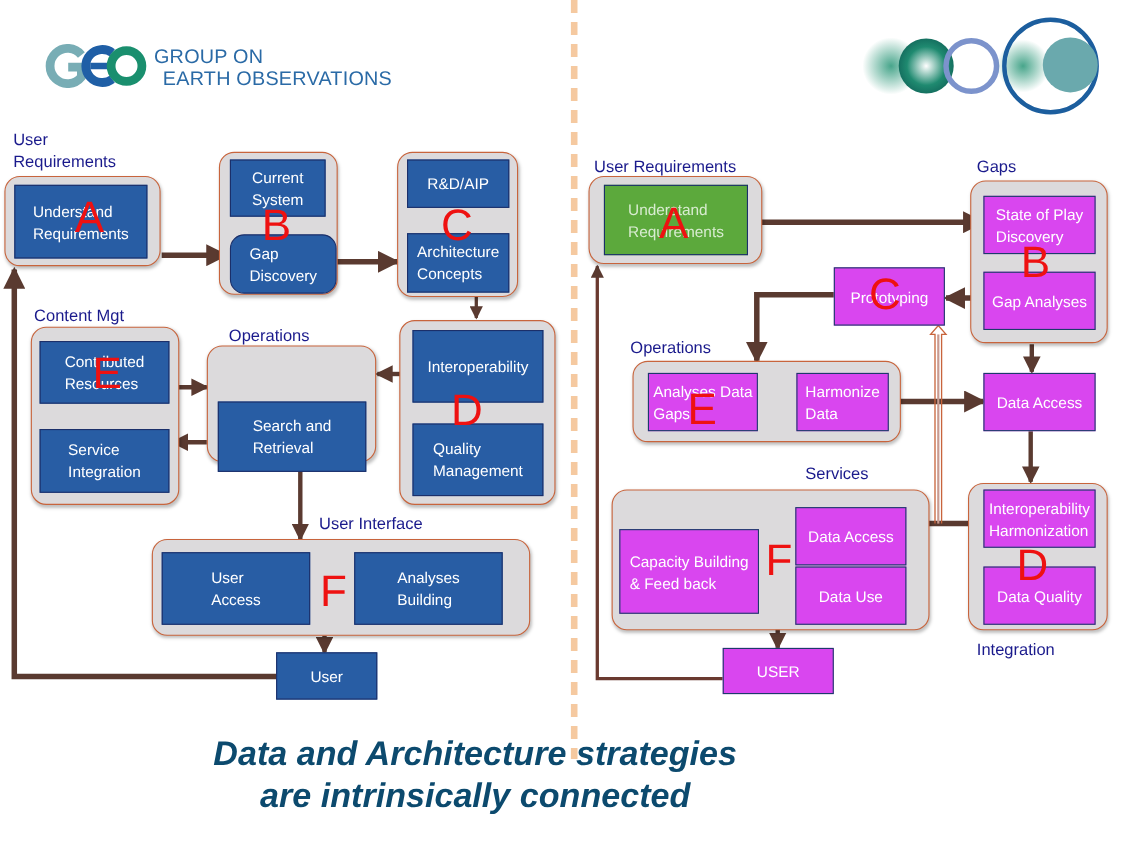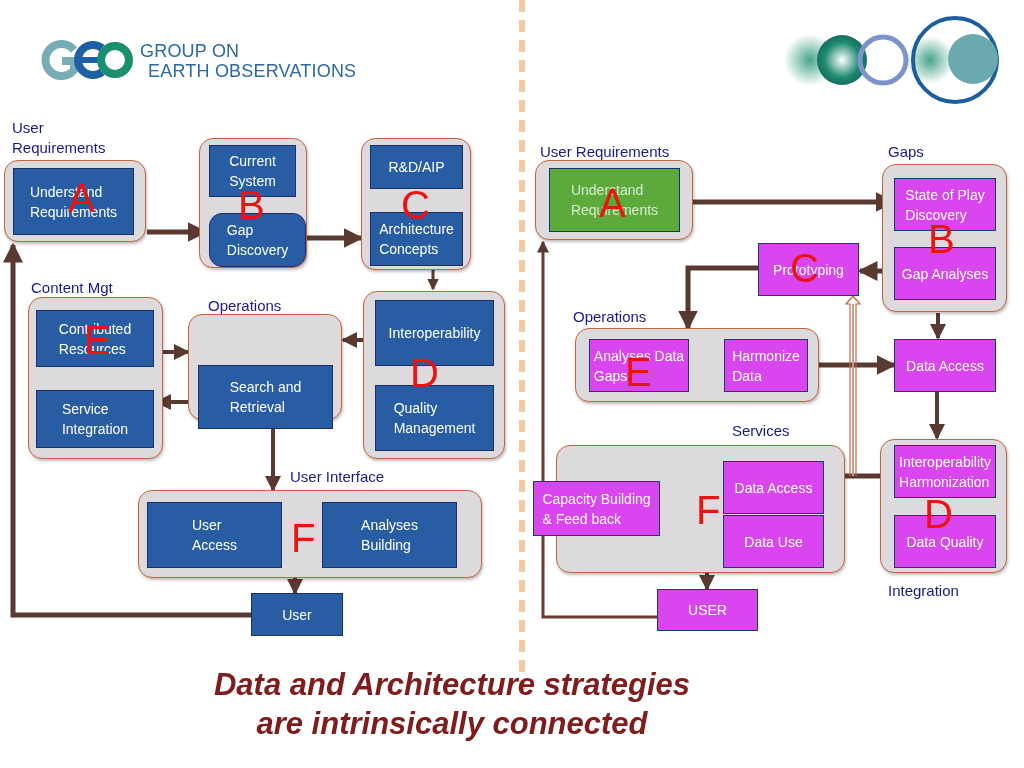--- a/index.html
+++ b/index.html
@@ -10,22 +10,22 @@
            box-shadow:1px 2px 3px rgba(0,0,0,0.25); box-sizing:border-box; }
   .box { position:absolute; box-sizing:border-box; display:flex; align-items:center; justify-content:center;
          color:#ffffff; font-size:14px; line-height:20px; border:1.5px solid #1b2f6a; }
   .blue { background:#285da4; }
   .green { background:#d946ef; border-color:#1b3c6a; }
   .green-faded { background:#5ca93c; color:#d8ecd0; }
   .lbl { position:absolute; color:#1a1a8c; font-size:15px; line-height:20px; white-space:nowrap; }
   .letter { position:absolute; color:#ee1111; font-size:40px; line-height:40px; font-family:"Liberation Sans", sans-serif; }
   .divider { position:absolute; left:519px; top:0; width:6px; height:690px;
              background:repeating-linear-gradient(to bottom,#f5c9a0 0,#f5c9a0 12px,transparent 12px,transparent 20px); }
-  .headline { position:absolute; left:0; width:864px; text-align:center; color:#7f1d1d; font-weight:bold;
-              font-style:italic; font-size:31px; line-height:38px;padding-left:20px; }
+  .headline { position:absolute; left:0; width:864px; text-align:center; color:#0c4a6e; font-weight:bold;
+              font-style:italic; font-size:31px; line-height:38px; }
   svg.arrows { position:absolute; left:0; top:0; }
   .logo-text { position:absolute; color:#2a6aa6; font-size:18px; line-height:21px; letter-spacing:0.2px; }
 </style>
 </head>
 <body>
 
 <div class="abs" style="left:40px;top:40px;width:95px;height:40px;">
   <svg width="95" height="40">
     <path d="M34 10 A16 16 0 1 0 34 30 L34 21 L22 21" fill="none" stroke="#78adb5" stroke-width="8"></path>
     <path d="M62 8 A15 15 0 1 0 62 32" fill="none" stroke="#1f5fa6" stroke-width="8"></path>
@@ -243,21 +243,21 @@
     </div>
 </div>
 <div class="letter" style="left:625px;top:352px;">E</div>
 
 <div class="box green" style="left:894px;top:339px;width:102px;height:53px;">
   <div>Data Access</div>
 </div>
 
 <div class="lbl" style="left:732px;top:421px;">Services</div>
 <div class="group" style="left:556px;top:445px;width:289px;height:128px;"></div>
-<div class="box green" style="left:533px;top:481px;width:127px;height:55px;">
+<div class="box green" style="left:563px;top:481px;width:127px;height:77px;">
   <div>
       <div>Capacity Building</div>
       <div>&amp; Feed back</div>
     </div>
 </div>
 <div class="box green" style="left:723px;top:445px;width:101px;height:53px;margin-top:16px;">
   <div>Data Access</div>
 </div>
 <div class="box green" style="left:723px;top:515px;width:101px;height:53px;">
   <div>Data Use</div>

